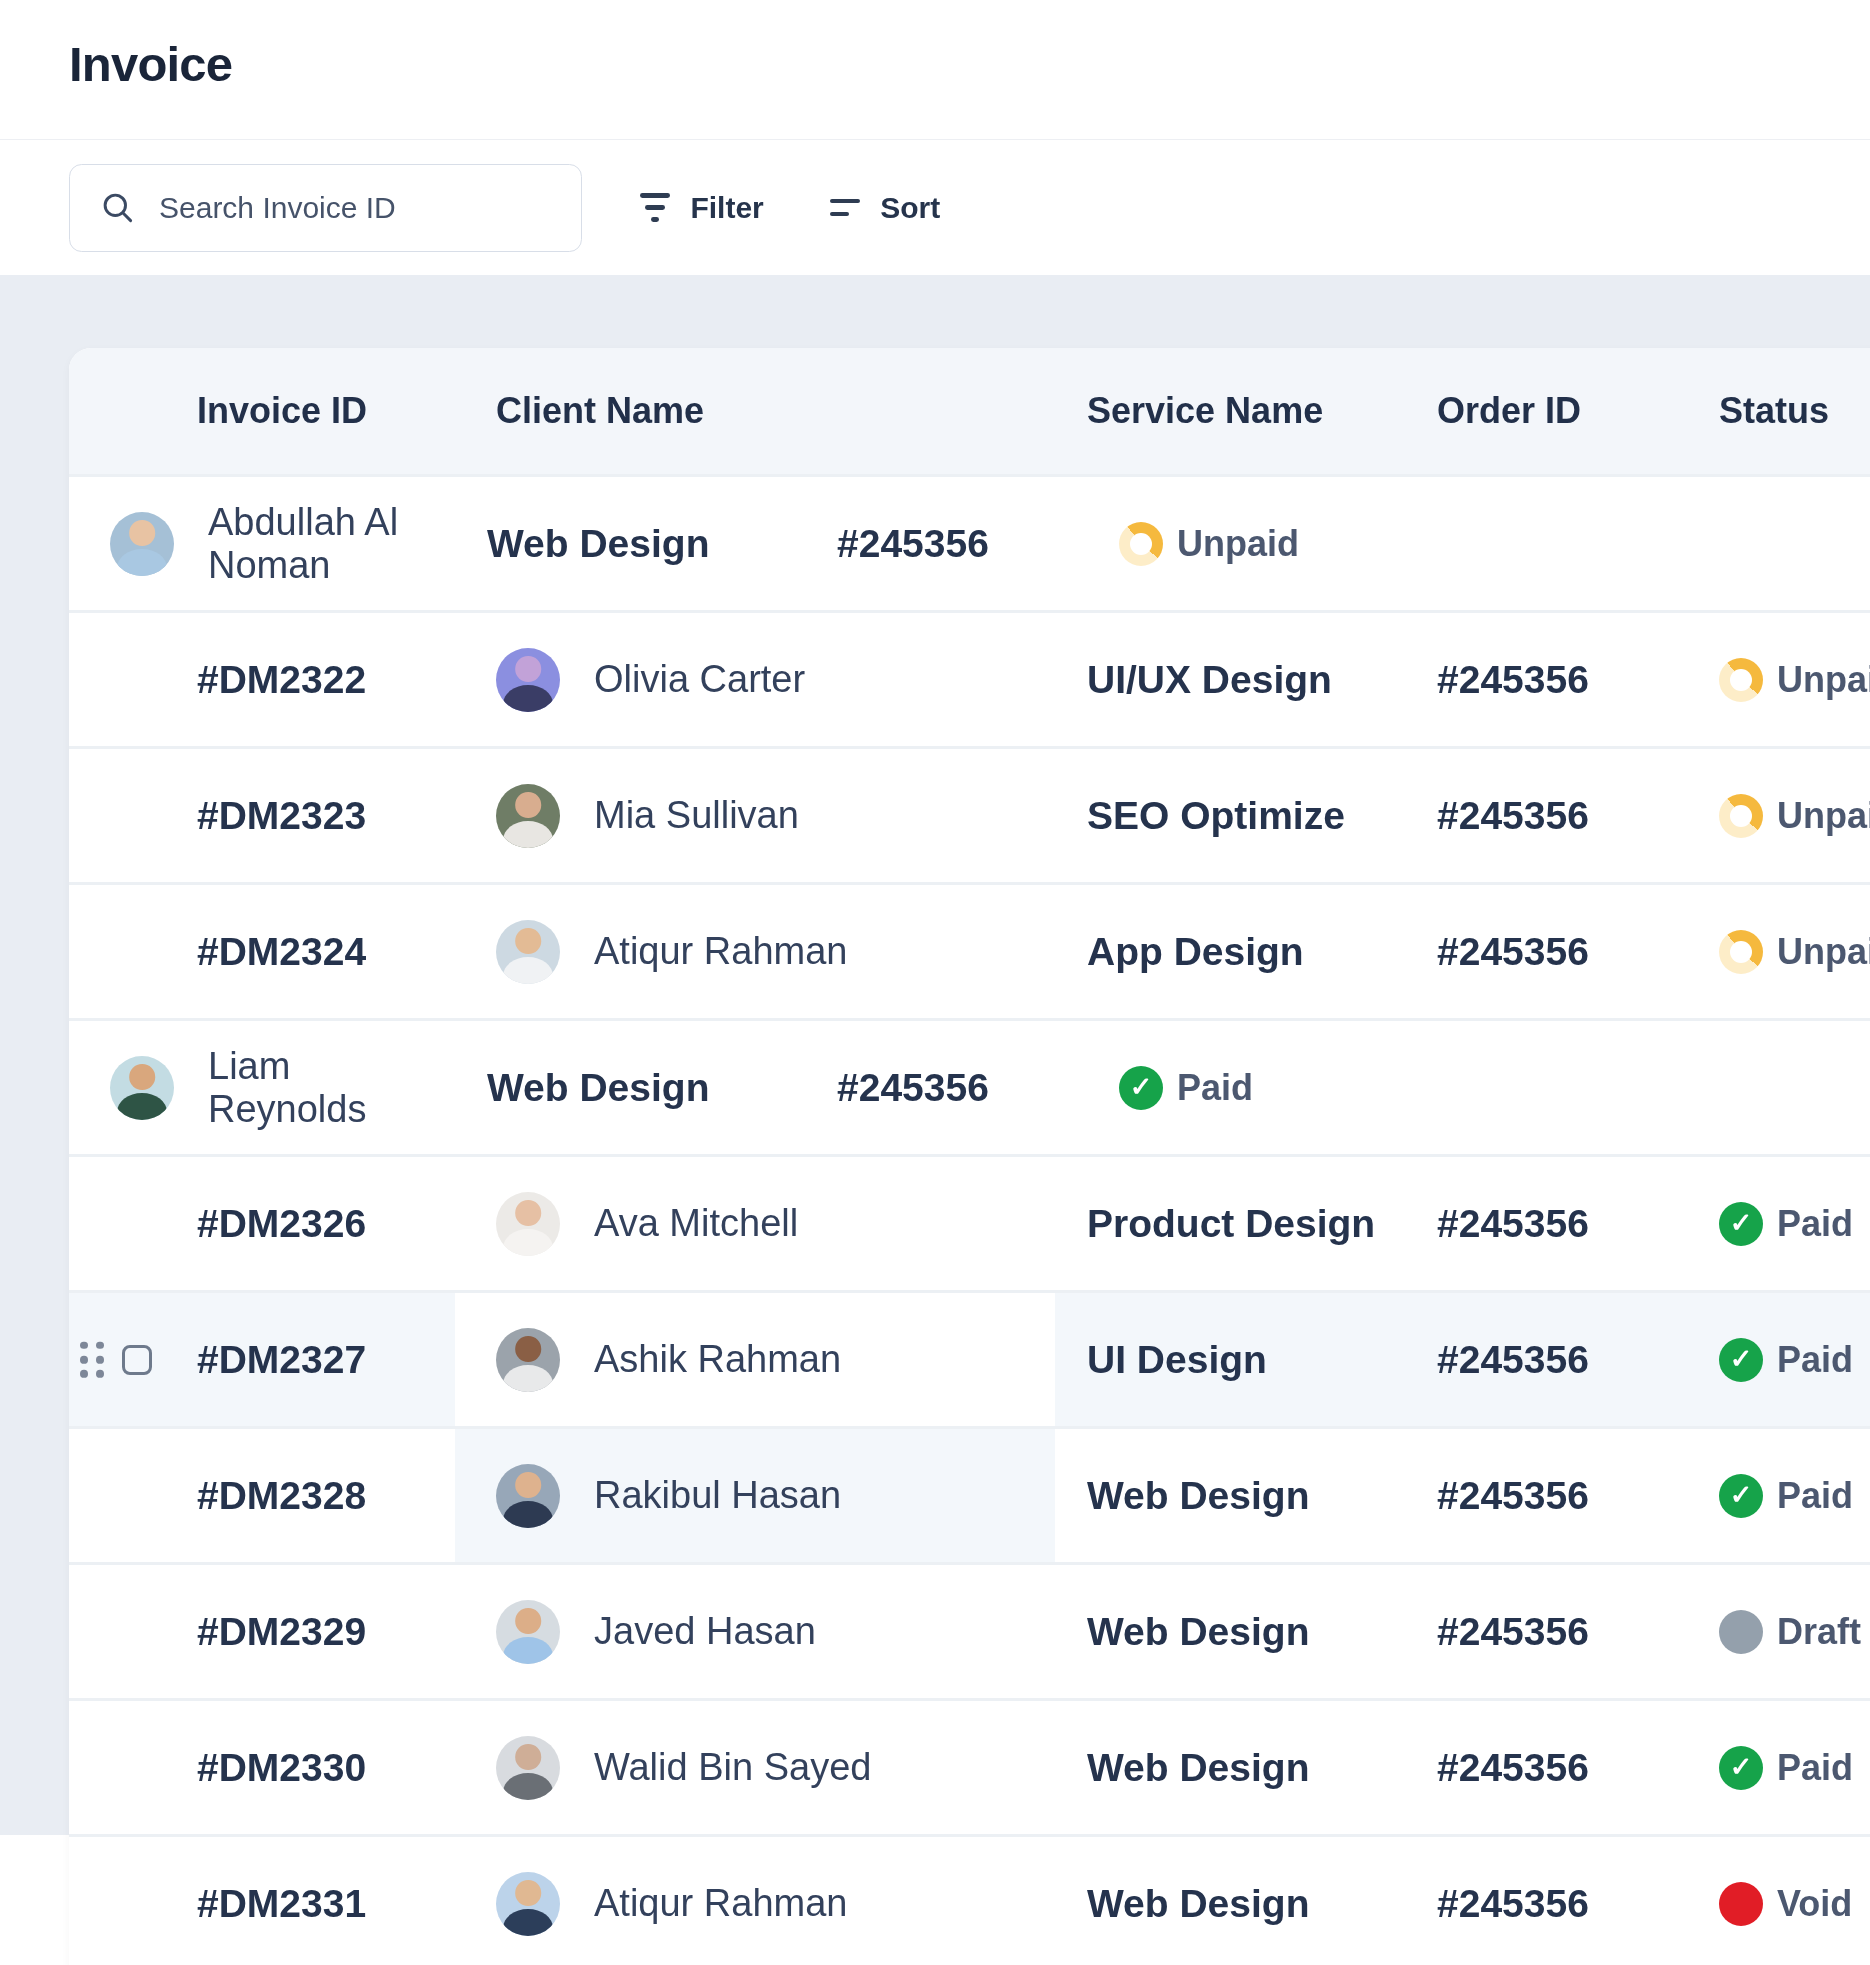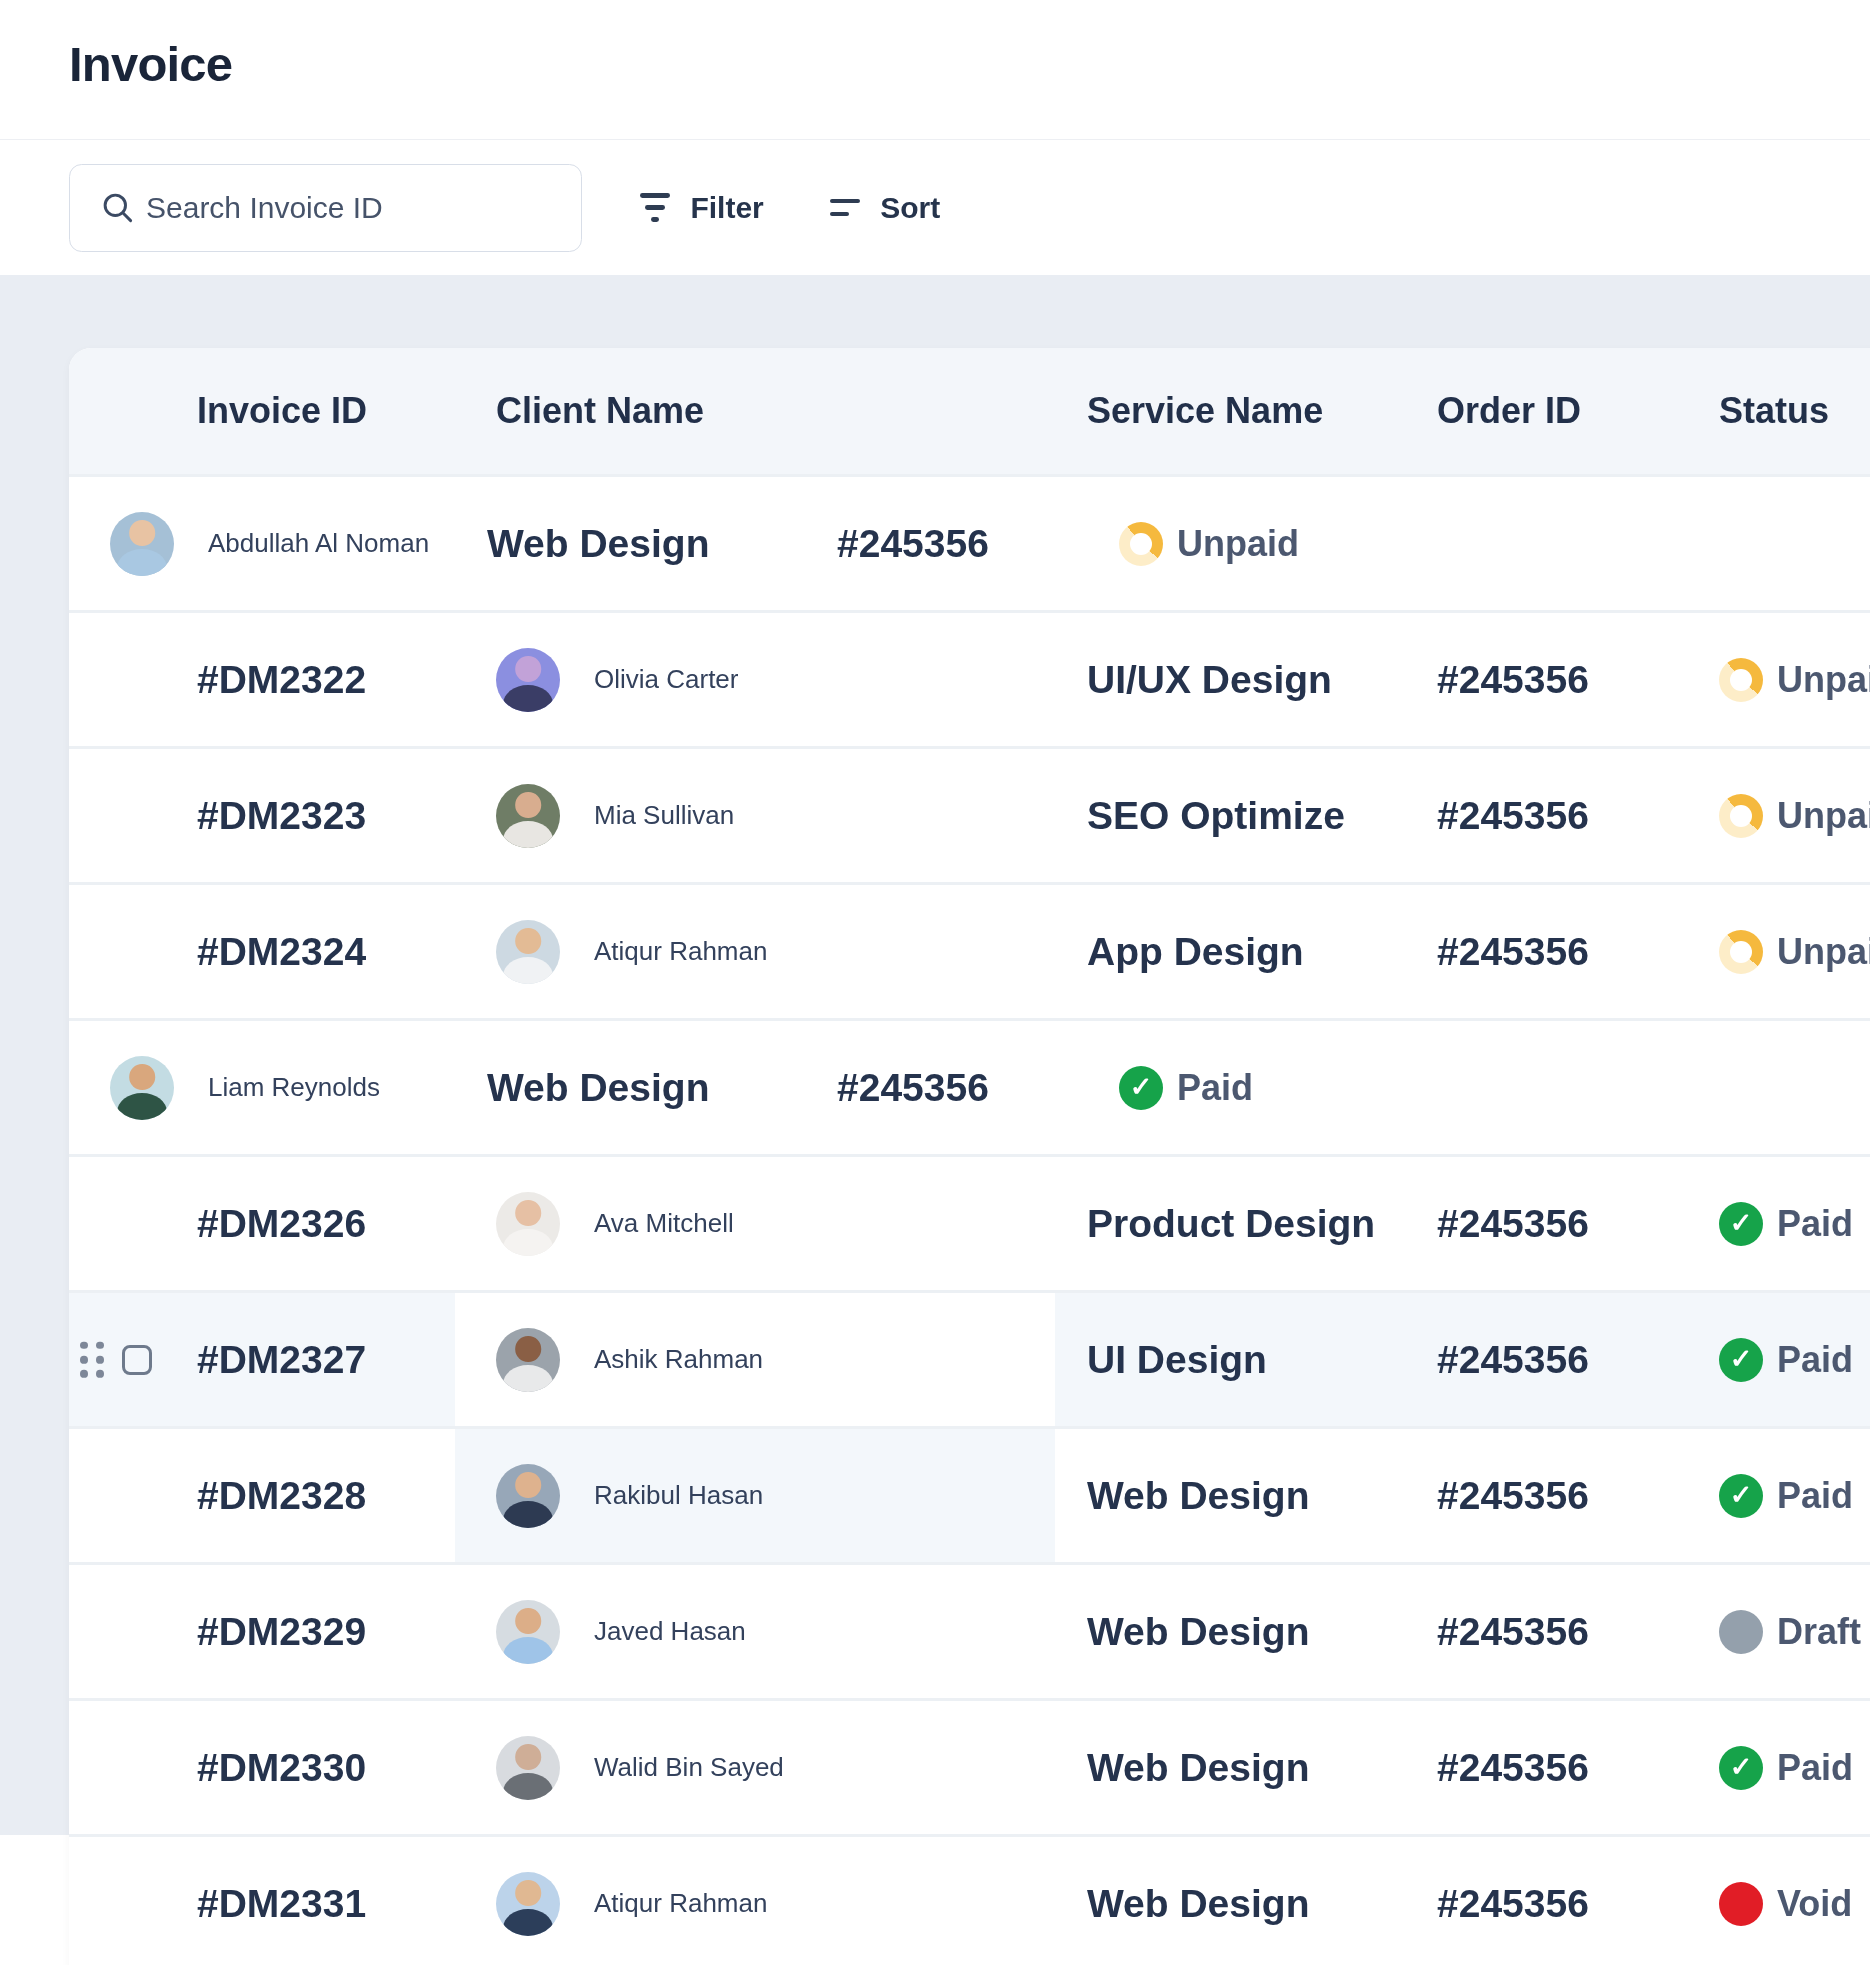--- a/index.html
+++ b/index.html
@@ -8,21 +8,21 @@
     font-family:"Liberation Sans", sans-serif;color:#25334d;
     -webkit-font-smoothing:antialiased;
   }
   
   .page-header{height:140px;background:#ffffff;border-bottom:1.6px solid #edeff3;box-sizing:border-box;}
   .page-title{padding:36px 0 0 69px;font-size:49px;font-weight:700;color:#1a2539;letter-spacing:-0.8px;}
   
   .toolbar{height:135px;background:#ffffff;display:flex;align-items:center;padding-left:69px;box-sizing:border-box;}
   .search-box{
     width:513px;height:88px;box-sizing:border-box;border:1.6px solid #d8dee8;border-radius:12.6px;
-    display:flex;align-items:center;padding-left:30px;gap:9px;background:#ffffff;
+    display:flex;align-items:center;padding-left:30px;gap:22px;background:#ffffff;
   }
   .search-box svg{flex:0 0 auto;}
   .search-box input{
     border:none;outline:none;font-family:"Liberation Sans",sans-serif;
     font-size:30px;color:#2c3a52;width:377px;background:transparent;
   }
   .search-box input::placeholder{color:#46536a;opacity:1;}
   .tool-btn{display:flex;align-items:center;gap:20.4px;cursor:pointer;background:none;border:none;padding:0;}
   .tool-btn .label{font-size:30px;font-weight:600;color:#26344c;font-family:"Liberation Sans",sans-serif;}
   .btn-filter{margin-left:58px;}
@@ -49,21 +49,21 @@
   .c1{padding-left:128px;box-sizing:border-box;position:relative;}
   .c2{padding-left:41px;box-sizing:border-box;}
   .c3{padding-left:32px;box-sizing:border-box;display:flex;align-items:center;}
   .col-service{width:350px;flex:0 0 auto;}
   .col-order{width:282px;flex:0 0 auto;}
   
   .row{height:136px;box-sizing:border-box;border-top:3.9px solid #ecf0f4;background:#ffffff;cursor:pointer;}
   .row .c1{display:flex;align-items:center;font-size:39px;font-weight:600;color:#25334d;}
   .row .c2{display:flex;align-items:center;gap:34px;}
   .row .c3{font-size:39px;font-weight:600;color:#25334d;}
-  .client-name{font-size:26px;font-weight:400;color:#33415c;}
+  .client-name{font-size:38px;font-weight:400;color:#33415c;}
   .row.v-a .c1,.row.v-a .c3{background:var(--hl);}
   .row.v-b .c2{background:var(--hl);}
   
   .avatar{
     width:64px;height:64px;border-radius:50%;flex:0 0 auto;position:relative;overflow:hidden;
     background:var(--av-bg);
   }
   .avatar::before{ 
     content:"";position:absolute;left:50%;top:14%;width:40%;height:40%;
     transform:translateX(-50%);border-radius:50%;background:var(--av-skin);

